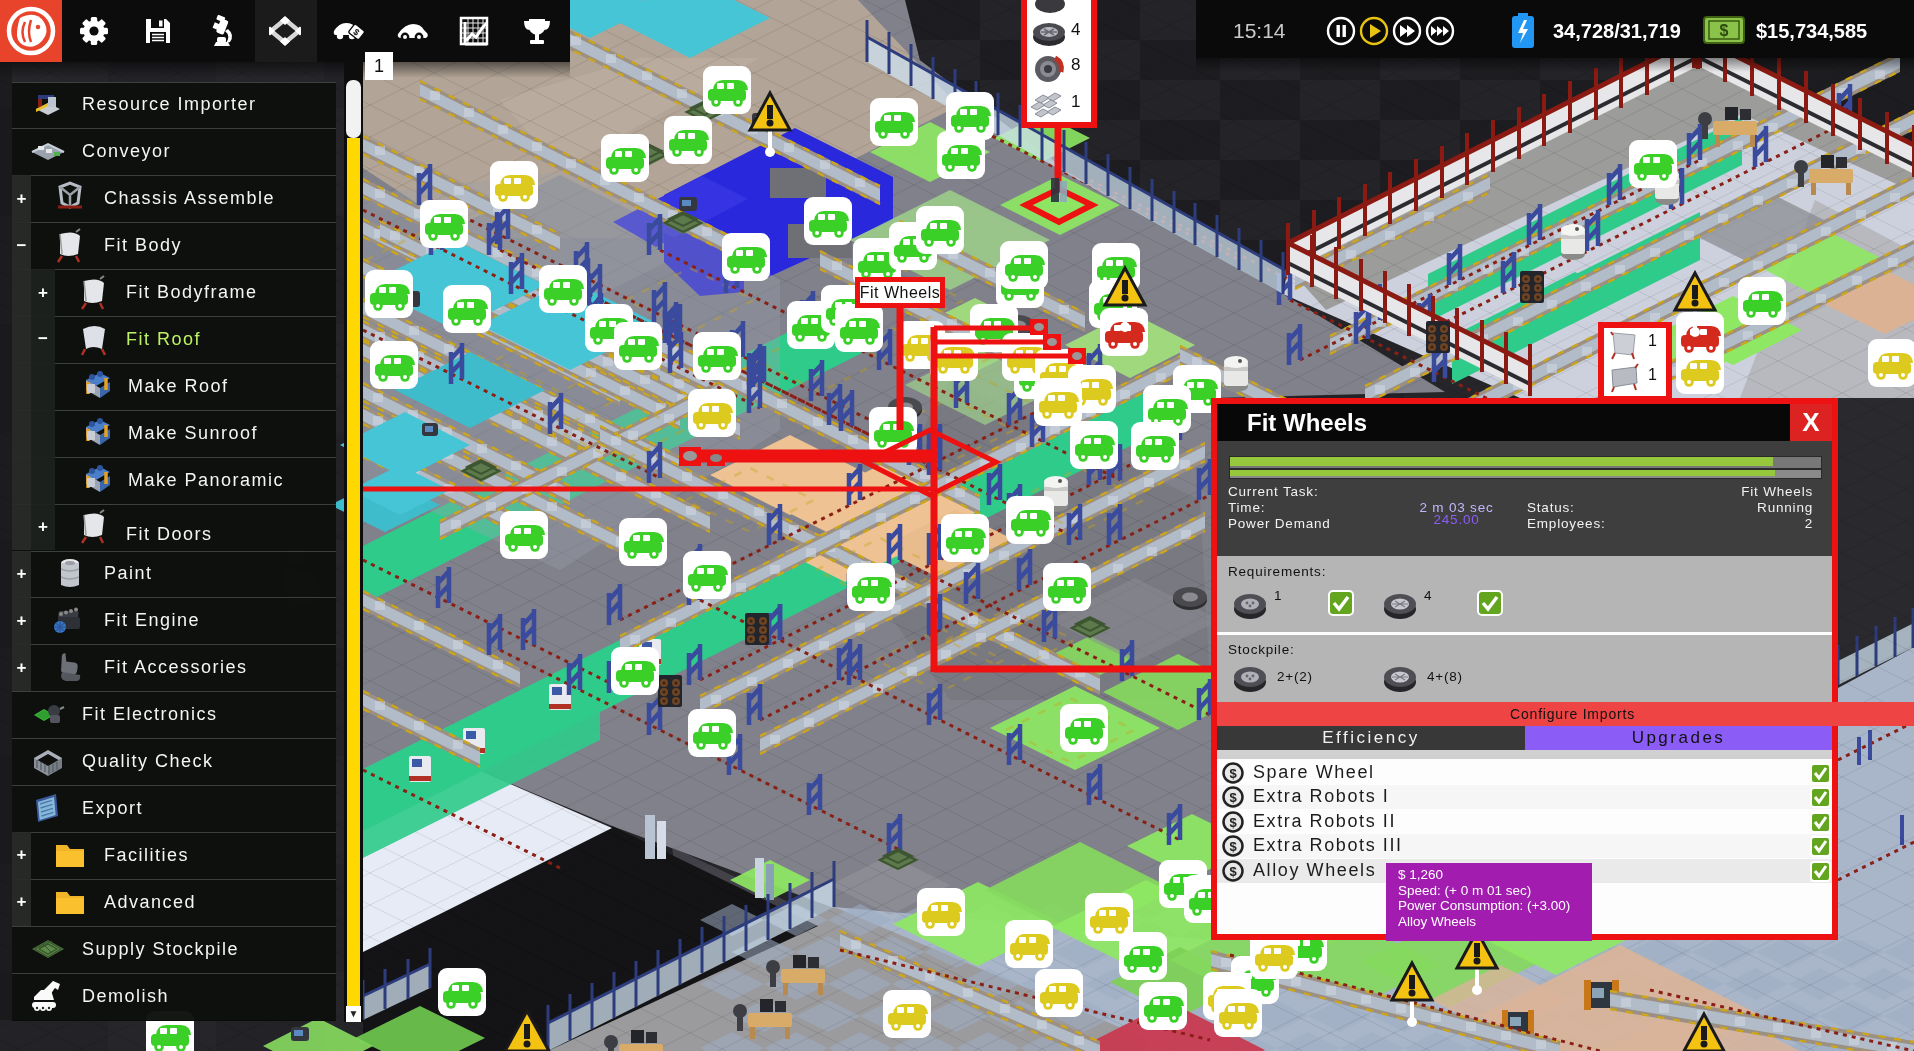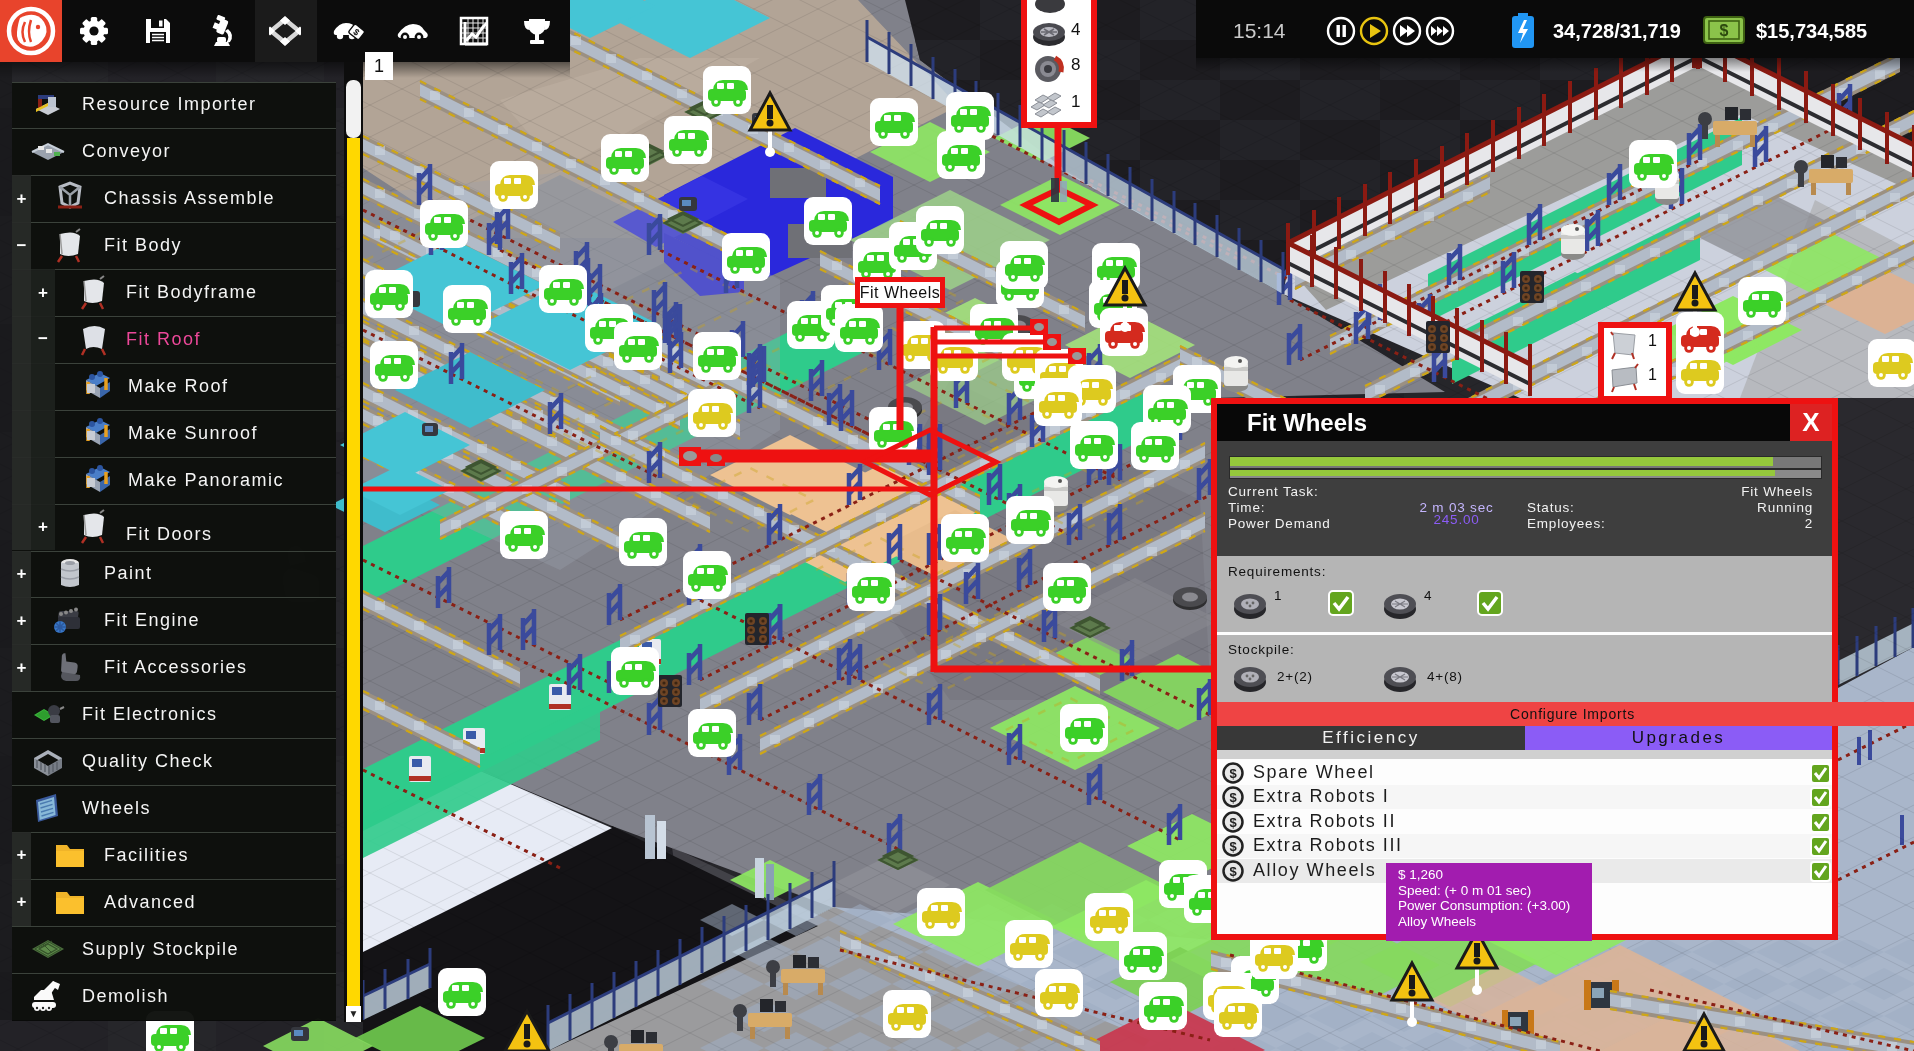--- a/index.html
+++ b/index.html
@@ -2083,21 +2083,21 @@
 <div style="position:absolute;left:126px;top:269.1px;height:46.9px;display:flex;align-items:center;color:#f5f5f5;font:18px 'Liberation Sans',sans-serif;letter-spacing:1.5px">Fit Bodyframe</div>
 
 <div style="position:absolute;top:316.0px;height:46.9px;left:12px;width:324px;background:rgba(13,15,12,.97);border-top:1px solid #3b423b;border-bottom:1px solid #090a09"></div>
 <div style="position:absolute;top:316.0px;height:46.9px;left:12px;width:19px;background:rgba(40,43,40,.94)"></div>
 <div style="position:absolute;top:316.0px;height:46.9px;left:31px;width:24px;background:rgba(30,33,30,.94)"></div>
 <div style="position:absolute;top:316.0px;height:46.9px;left:31px;width:24px;color:#fff;font:bold 17px 'Liberation Sans',sans-serif;display:flex;align-items:center;justify-content:center">−</div>
 <svg style="position:absolute;left:76px;top:321.45px" width="36" height="36" viewBox="0 0 36 36">
       <path d="M7 8q12 -6 22 0l-3 20q-9 -4 -16 0z" fill="#dde0e6"></path>
       <path d="M9 28l-3 6m20-6l3 6" stroke="#b03024" stroke-width="2.5"></path>
     </svg>
-<div style="position:absolute;left:126px;top:316.0px;height:46.9px;display:flex;align-items:center;color:#ec4899;font:18px 'Liberation Sans',sans-serif;letter-spacing:1.5px">Fit Roof</div>
+<div style="position:absolute;left:126px;top:316.0px;height:46.9px;display:flex;align-items:center;color:#bef264;font:18px 'Liberation Sans',sans-serif;letter-spacing:1.5px">Fit Roof</div>
 
 <div style="position:absolute;top:362.9px;height:46.9px;left:12px;width:324px;background:rgba(13,15,12,.97);border-top:1px solid #3b423b;border-bottom:1px solid #090a09"></div>
 <div style="position:absolute;top:362.9px;height:46.9px;left:12px;width:19px;background:rgba(40,43,40,.94)"></div>
 <div style="position:absolute;top:362.9px;height:46.9px;left:31px;width:24px;background:rgba(30,33,30,.94)"></div>
 <svg style="position:absolute;left:80px;top:368.34999999999997px" width="36" height="36" viewBox="0 0 36 36">
       <path d="M6 12l14-7 10 5-14 8z" fill="#4a7ec8"></path>
       <path d="M6 12l14 8v10l-14-8z" fill="#9aa4b4"></path>
       <path d="M20 20l10-6v9l-10 7z" fill="#3a66aa"></path>
       <circle cx="12" cy="9" r="3" fill="#2c55a0"></circle>
       <circle cx="20" cy="6" r="3" fill="#2c55a0"></circle>
@@ -2199,21 +2199,21 @@
       <path d="M7 16v8m4-6v8m4-6v8m4-6v8m4-10v8m4-10v8" stroke="#5a6068" stroke-width="1.4"></path>
     </svg>
 <div style="position:absolute;left:82px;top:738.1px;height:46.9px;display:flex;align-items:center;color:#f5f5f5;font:18px 'Liberation Sans',sans-serif;letter-spacing:1.5px">Quality Check</div>
 
 <div style="position:absolute;top:785.0px;height:46.9px;left:12px;width:324px;background:rgba(13,15,12,.97);border-top:1px solid #3b423b;border-bottom:1px solid #090a09"></div>
 <svg style="position:absolute;left:30px;top:790.45px" width="36" height="36" viewBox="0 0 36 36">
       <path d="M6 10l20-6 2 22-20 6z" fill="#3a5a9c"></path>
       <path d="M8 12l16-5 1.6 18-16 5z" fill="#88b8d8"></path>
       <path d="M10 14l12-3.6M10.5 18l12-3.6M11 22l12-3.6M11.5 26l12-3.6" stroke="#4a7ab0" stroke-width="1.4"></path>
     </svg>
-<div style="position:absolute;left:82px;top:785.0px;height:46.9px;display:flex;align-items:center;color:#f5f5f5;font:18px 'Liberation Sans',sans-serif;letter-spacing:1.5px">Wheels</div>
+<div style="position:absolute;left:82px;top:785.0px;height:46.9px;display:flex;align-items:center;color:#f5f5f5;font:18px 'Liberation Sans',sans-serif;letter-spacing:1.5px">Export</div>
 
 <div style="position:absolute;top:831.9px;height:46.9px;left:12px;width:324px;background:rgba(13,15,12,.97);border-top:1px solid #3b423b;border-bottom:1px solid #090a09"></div>
 <div style="position:absolute;top:831.9px;height:46.9px;left:12px;width:19px;background:rgba(40,43,40,.94)"></div>
 <div style="position:absolute;top:831.9px;height:46.9px;left:12px;width:19px;color:#fff;font:bold 17px 'Liberation Sans',sans-serif;display:flex;align-items:center;justify-content:center">+</div>
 <svg style="position:absolute;left:52px;top:837.35px" width="36" height="36" viewBox="0 0 36 36">
       <path d="M4 8h11l3 4h14v18H4z" fill="#f0b429"></path>
       <path d="M4 14h28v16H4z" fill="#fbc02d"></path>
     </svg>
 <div style="position:absolute;left:104px;top:831.9px;height:46.9px;display:flex;align-items:center;color:#f5f5f5;font:18px 'Liberation Sans',sans-serif;letter-spacing:1.5px">Facilities</div>
 

